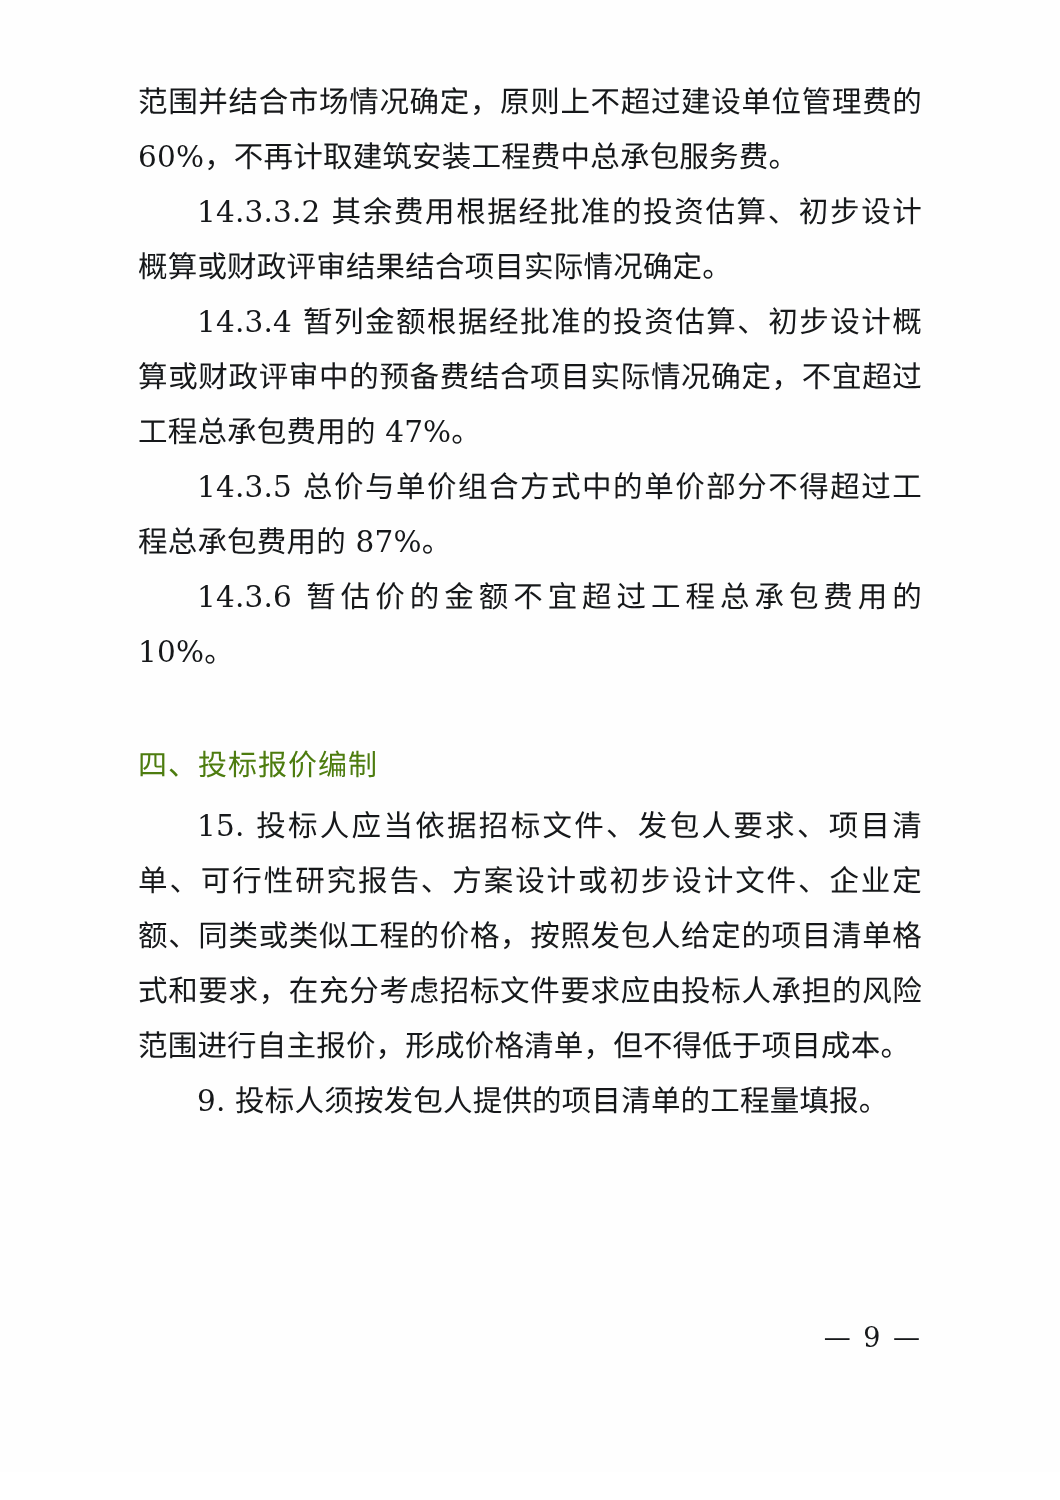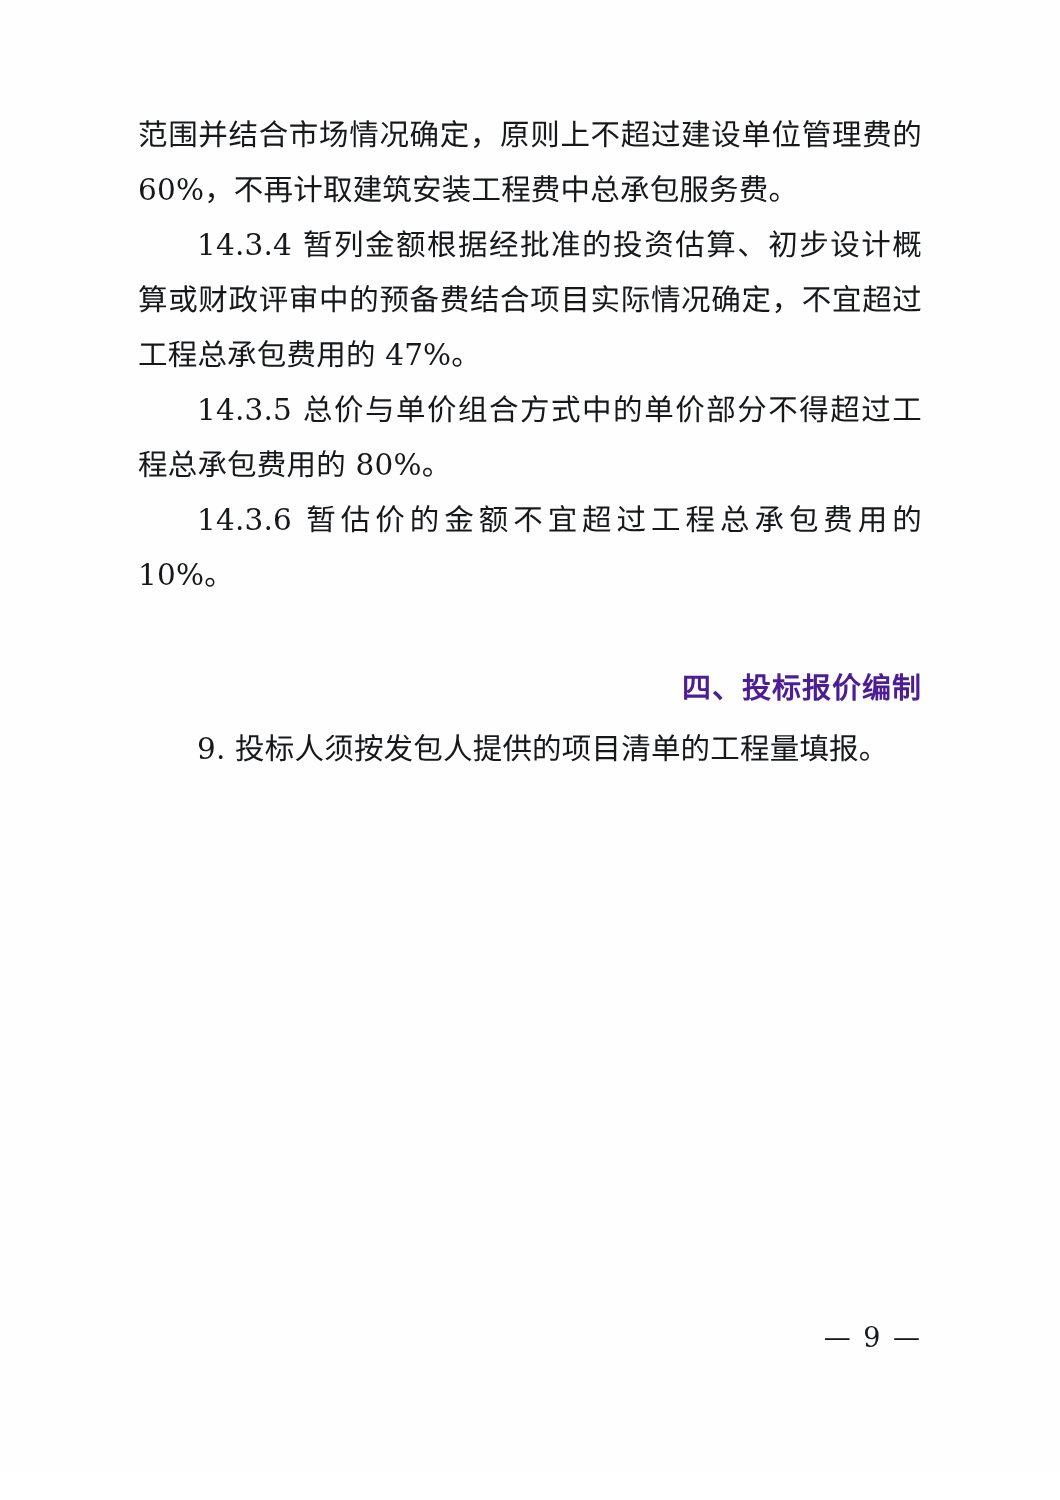--- a/index.html
+++ b/index.html
@@ -17,46 +17,46 @@
     overflow: hidden;
   }
   .page {
     position: absolute;
     left: 0;
     top: 0;
     width: 1060px;
     height: 1472px;
     background: #fefefe;
     box-sizing: border-box;
-    padding: 108px 138px 0 138px;
+    padding: 75px 138px 0 138px;
   }
   .body-text {
     font-size: 29.5px;
     line-height: 55px;
     text-align: justify;
     text-justify: inter-ideograph;
     letter-spacing: 0.2px;
     color: #16181a;
   }
   .para {
     margin: 0;
     text-indent: 2em;
   }
   .para.no-indent {
     text-indent: 0;
   }
   .section-heading {
     margin: 0;
-    text-align: right;
+    text-align: left;
     font-family: "DejaVu Sans", "Liberation Sans", sans-serif;
-    font-weight: bold;
+    font-weight: normal;
     font-size: 29px;
     line-height: 55px;
     letter-spacing: 1px;
-    color: #4c1d95;
+    color: #4d7c0f;
   }
   .spacer-before-heading {
     height: 58px;
   }
   .spacer-after-heading {
     height: 6px;
   }
   .page-number {
     position: absolute;
     right: 138px;
@@ -70,34 +70,36 @@
 </style>
 </head>
 <body>
 
 <div class="page">
 
   <div class="body-text">
 
     <p class="para no-indent">范围并结合市场情况确定，原则上不超过建设单位管理费的60%，不再计取建筑安装工程费中总承包服务费。</p>
 
+    <p class="para">14.3.3.2 其余费用根据经批准的投资估算、初步设计概算或财政评审结果结合项目实际情况确定。</p>
 
     <p class="para">14.3.4 暂列金额根据经批准的投资估算、初步设计概算或财政评审中的预备费结合项目实际情况确定，不宜超过工程总承包费用的 47%。</p>
 
-    <p class="para">14.3.5 总价与单价组合方式中的单价部分不得超过工程总承包费用的 80%。</p>
+    <p class="para">14.3.5 总价与单价组合方式中的单价部分不得超过工程总承包费用的 87%。</p>
 
     <p class="para">14.3.6 暂估价的金额不宜超过工程总承包费用的 10%。</p>
 
 
     <div class="spacer-before-heading"></div>
 
     <h2 class="section-heading">四、投标报价编制</h2>
 
     <div class="spacer-after-heading"></div>
 
+    <p class="para">15. 投标人应当依据招标文件、发包人要求、项目清单、可行性研究报告、方案设计或初步设计文件、企业定额、同类或类似工程的价格，按照发包人给定的项目清单格式和要求，在充分考虑招标文件要求应由投标人承担的风险范围进行自主报价，形成价格清单，但不得低于项目成本。</p>
 
 
     <p class="para">9. 投标人须按发包人提供的项目清单的工程量填报。</p>
 
   </div>
 
   <div class="page-number">— 9 —</div>
 
 </div>
 

